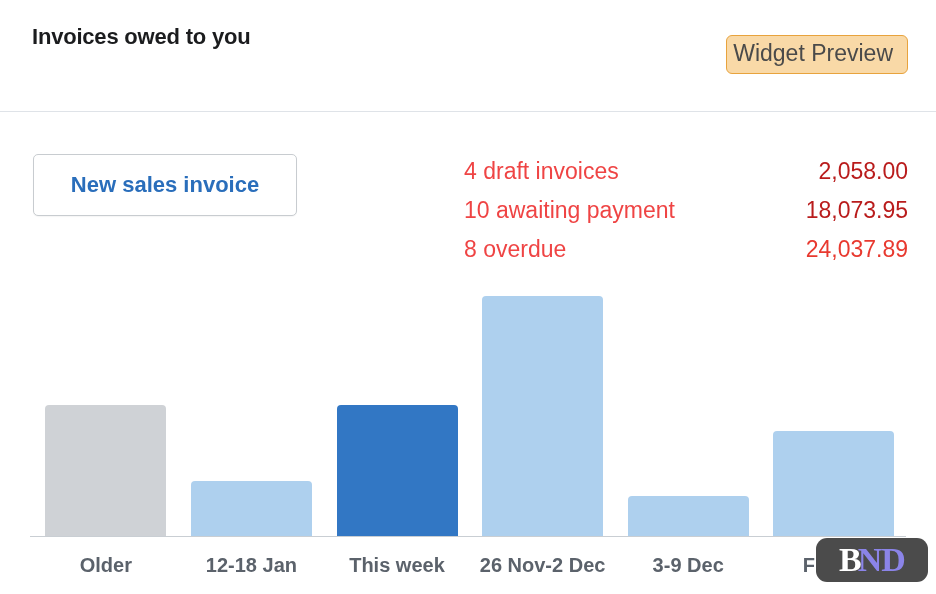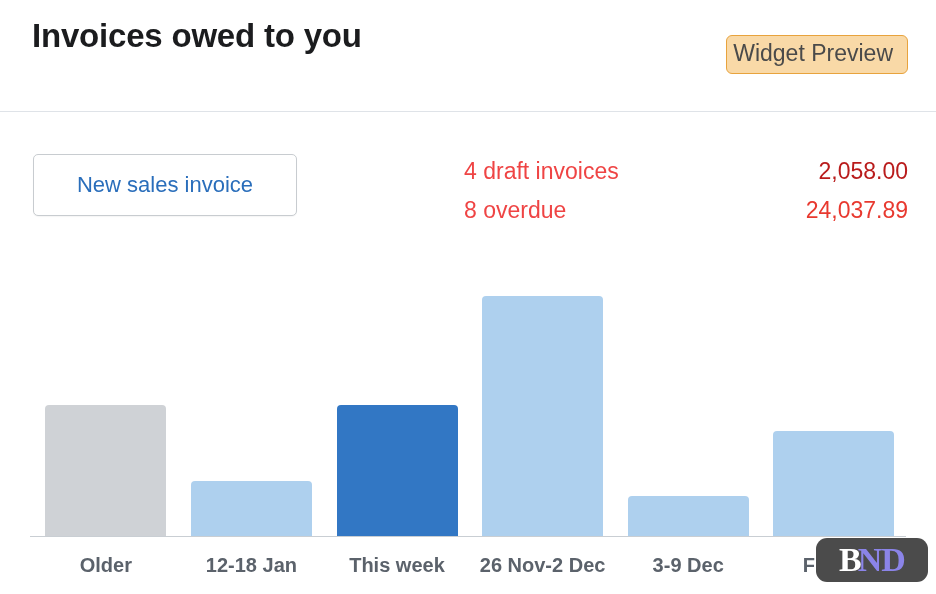--- a/index.html
+++ b/index.html
@@ -28,22 +28,22 @@
     left: 0;
     top: 0;
     width: 936px;
     height: 112px;
     border-bottom: 1px solid #dfe3e8;
     box-sizing: border-box;
   }
   .widget-title {
     position: absolute;
     left: 32px;
-    top: 17px;
-    font-size: 33px;
+    top: 24px;
+    font-size: 22px;
     font-weight: bold;
     color: #1b1c1e;
     letter-spacing: -0.2px;
     white-space: nowrap;
   }
   .preview-badge {
     position: absolute;
     right: 28px;
     top: 35px;
     padding: 6px 14px 8px 6px;
@@ -68,21 +68,21 @@
     position: absolute;
     left: 33px;
     top: 42px;
     width: 264px;
     height: 62px;
     background: #ffffff;
     border: 1px solid #c8ccd0;
     border-radius: 5px;
     color: #2a6ebb;
     font-size: 22px;
-    font-weight: normal;
+    font-weight: bold;
     display: flex;
     align-items: center;
     justify-content: center;
     box-sizing: border-box;
     cursor: pointer;
     box-shadow: 0 1px 1px rgba(0,0,0,0.04);
   }
 
   .summary {
     position: absolute;
@@ -194,20 +194,24 @@
 
   <div class="action-row">
     <div class="new-invoice-button">New sales invoice</div>
 
     <div class="summary">
       <div class="summary-row">
         <span class="summary-label">4 draft invoices</span>
         <span class="summary-amount">2,058.00</span>
       </div>
       <div class="summary-row">
+        <span class="summary-label">10 awaiting payment</span>
+        <span class="summary-amount">18,073.95</span>
+      </div>
+      <div class="summary-row">
         <span class="summary-label">8 overdue</span>
         <span class="summary-amount overdue">24,037.89</span>
       </div>
     </div>
   </div>
 
   <div class="chart">
     <div class="chart-plot" id="chart-plot">
       <div class="axis-line"></div>
     <div class="bar past" title="Older" style="left: 45.3px; width: 121px; height: 131px;"></div>

